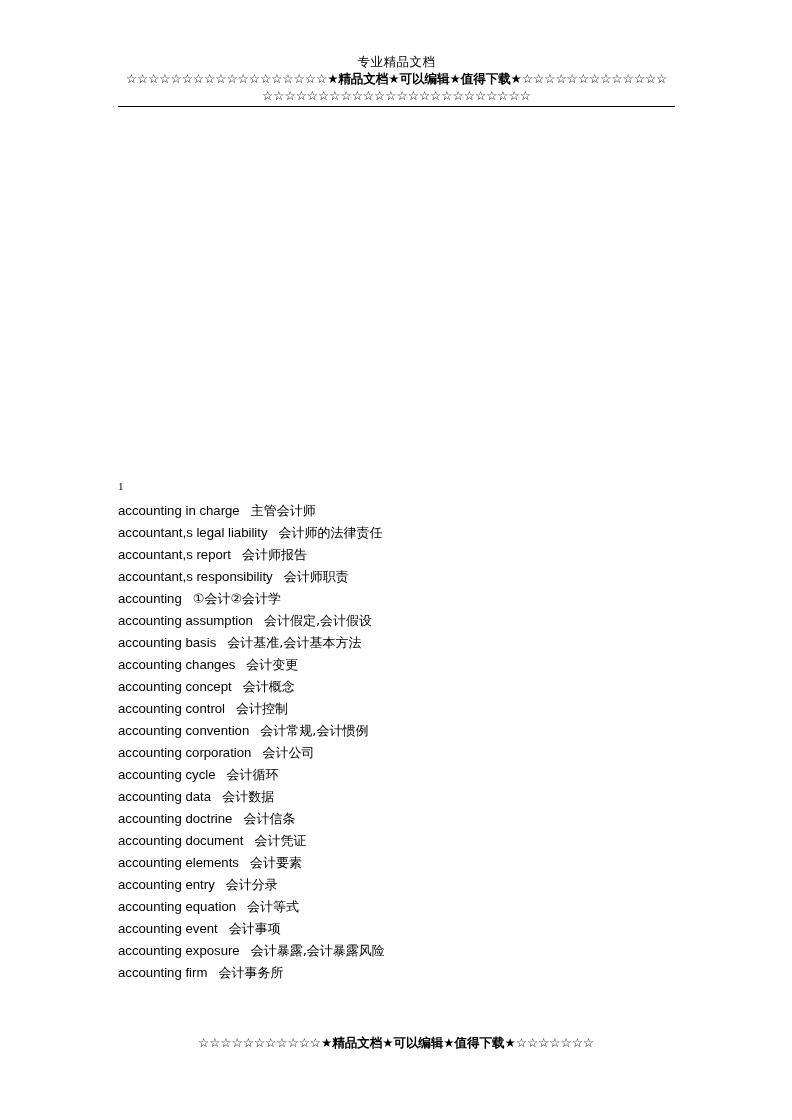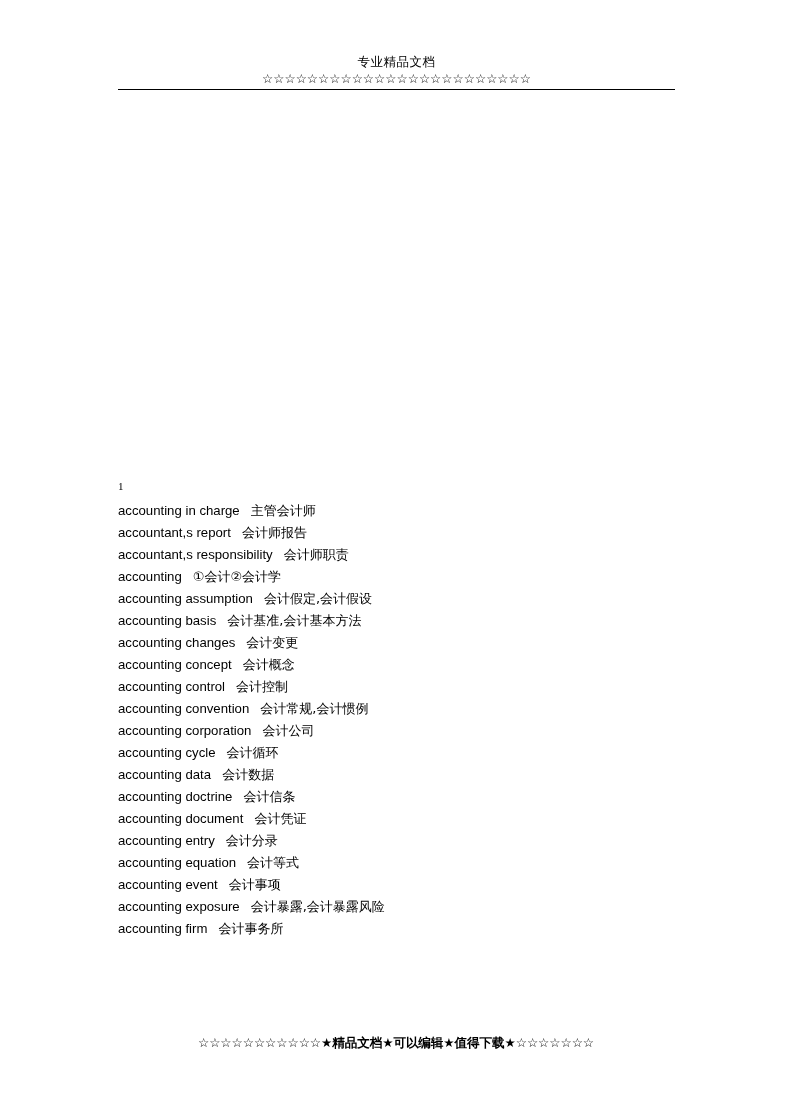--- a/index.html
+++ b/index.html
@@ -113,43 +113,46 @@
   }
 </style>
 </head>
 <body>
 
 <div class="page">
 
   <div class="header">
     <div class="header-title">专业精品文档</div>
 
+    <div class="header-stars-line l2"><span>☆☆☆☆☆☆☆☆☆☆☆☆☆☆☆☆☆☆</span><span class="emph">★精品文档★可以编辑★值得下载★</span><span>☆☆☆☆☆☆☆☆☆☆☆☆☆</span></div>
 
     <div class="header-stars-line">☆☆☆☆☆☆☆☆☆☆☆☆☆☆☆☆☆☆☆☆☆☆☆☆</div>
   </div>
 
   <div class="content">
     <div class="page-marker">1</div>
 
     <ul class="entry-list">
       <li class="entry"><span class="term">accounting in charge</span><span class="gap"></span><span class="gloss">主管会计师</span></li>
+      <li class="entry"><span class="term">accountant,s legal liability</span><span class="gap"></span><span class="gloss">会计师的法律责任</span></li>
       <li class="entry"><span class="term">accountant,s report</span><span class="gap"></span><span class="gloss">会计师报告</span></li>
       <li class="entry"><span class="term">accountant,s responsibility</span><span class="gap"></span><span class="gloss">会计师职责</span></li>
       <li class="entry"><span class="term">accounting</span><span class="gap"></span><span class="gloss">①会计②会计学</span></li>
       <li class="entry"><span class="term">accounting assumption</span><span class="gap"></span><span class="gloss">会计假定,会计假设</span></li>
       <li class="entry"><span class="term">accounting basis</span><span class="gap"></span><span class="gloss">会计基准,会计基本方法</span></li>
       <li class="entry"><span class="term">accounting changes</span><span class="gap"></span><span class="gloss">会计变更</span></li>
       <li class="entry"><span class="term">accounting concept</span><span class="gap"></span><span class="gloss">会计概念</span></li>
       <li class="entry"><span class="term">accounting control</span><span class="gap"></span><span class="gloss">会计控制</span></li>
       <li class="entry"><span class="term">accounting convention</span><span class="gap"></span><span class="gloss">会计常规,会计惯例</span></li>
       <li class="entry"><span class="term">accounting corporation</span><span class="gap"></span><span class="gloss">会计公司</span></li>
       <li class="entry"><span class="term">accounting cycle</span><span class="gap"></span><span class="gloss">会计循环</span></li>
       <li class="entry"><span class="term">accounting data</span><span class="gap"></span><span class="gloss">会计数据</span></li>
       <li class="entry"><span class="term">accounting doctrine</span><span class="gap"></span><span class="gloss">会计信条</span></li>
       <li class="entry"><span class="term">accounting document</span><span class="gap"></span><span class="gloss">会计凭证</span></li>
+      <li class="entry"><span class="term">accounting elements</span><span class="gap"></span><span class="gloss">会计要素</span></li>
       <li class="entry"><span class="term">accounting entry</span><span class="gap"></span><span class="gloss">会计分录</span></li>
       <li class="entry"><span class="term">accounting equation</span><span class="gap"></span><span class="gloss">会计等式</span></li>
       <li class="entry"><span class="term">accounting event</span><span class="gap"></span><span class="gloss">会计事项</span></li>
       <li class="entry"><span class="term">accounting exposure</span><span class="gap"></span><span class="gloss">会计暴露,会计暴露风险</span></li>
       <li class="entry"><span class="term">accounting firm</span><span class="gap"></span><span class="gloss">会计事务所</span></li>
     </ul>
   </div>
 
   <div class="footer">
     <div class="footer-stars-line"><span>☆☆☆☆☆☆☆☆☆☆☆</span><span class="emph">★精品文档★可以编辑★值得下载★</span><span>☆☆☆☆☆☆☆</span></div>

